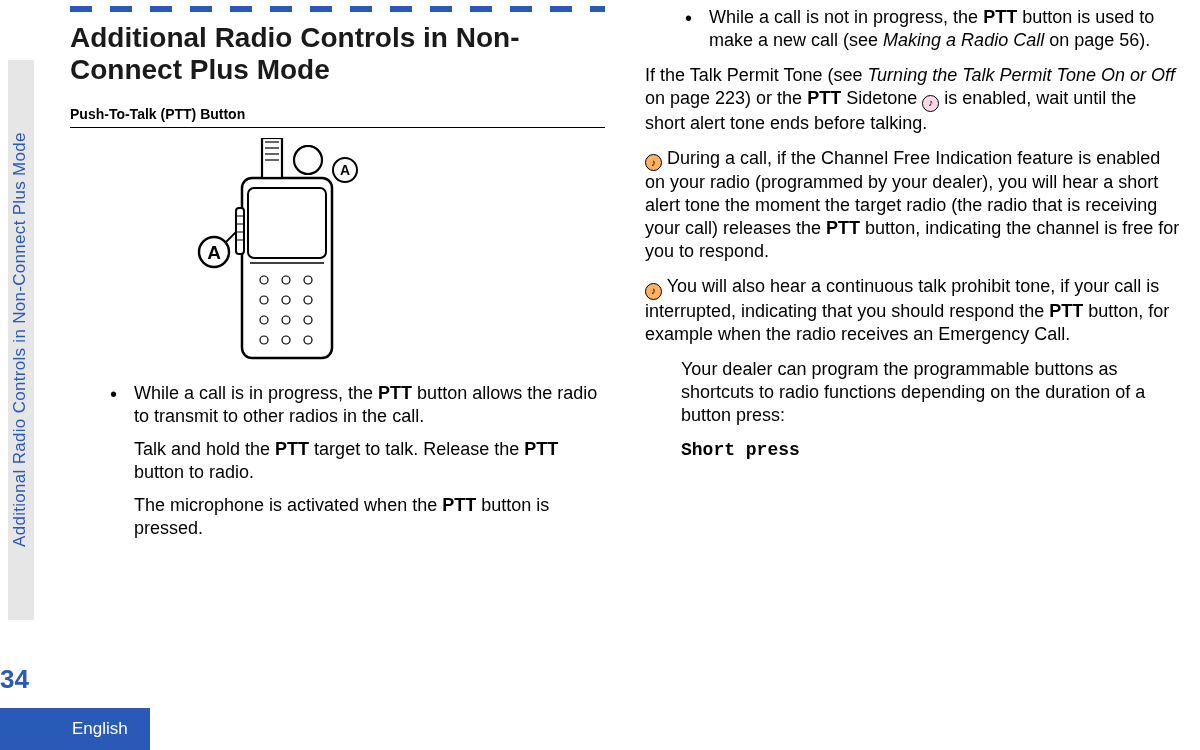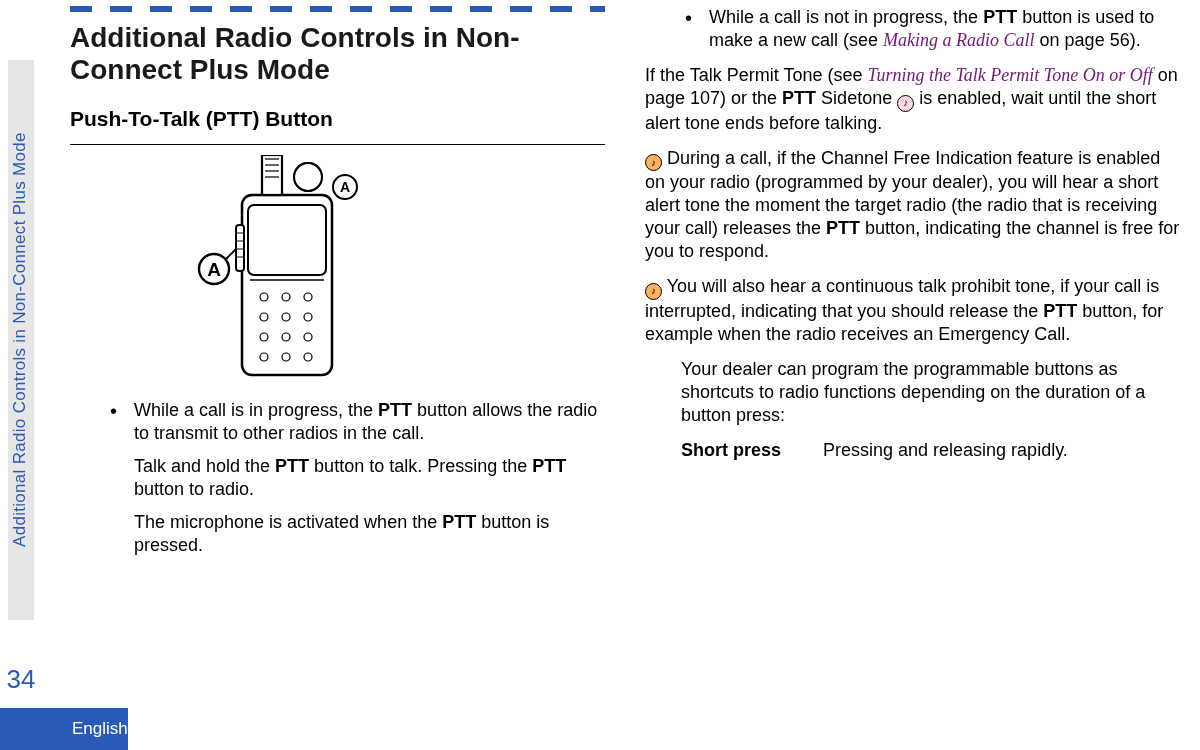--- a/index.html
+++ b/index.html
@@ -20,30 +20,29 @@
     transform: rotate(180deg);
     font-size: 17px;
     text-align: center;
     padding: 8px 2px;
     letter-spacing: .3px;
   }
   .page-number {
     position: absolute;
     left: 0; bottom: 55px;
     width: 42px;
-    text-align: center;
     font-size: 26px;
-    font-weight: normal;
+    font-weight: bold;
     color: #2a5ab8;
   }
   .lang-tab {
     position: absolute;
     left: 0; bottom: 0;
     height: 42px;
-    width: 128px;
+    width: 150px;
     background: #2a5ab8;
     color: #fff;
     font-size: 17px;
     display: flex;
     align-items: center;
     padding-left: 72px;
   }
 
   .page {
     position: absolute;
@@ -64,24 +63,24 @@
   }
 
   h1.section-title {
     font-size: 28px;
     font-weight: bold;
     color: #1a1a1a;
     margin-bottom: 16px;
     line-height: 1.15;
   }
   h2.subsection-title {
-    font-size: 21px;
+    font-size: 14px;
     font-weight: bold;
     border-bottom: 1.5px solid #000;
-    padding-bottom: 11px;
+    padding-bottom: 3px;
     margin-top: 20px;
     margin-bottom: 10px;
   }
 
   .indent { margin-left: 36px; }
   p { margin-bottom: 12px; }
 
   .circ-a {
     display: inline-flex;
     width: 18px; height: 18px;
@@ -95,35 +94,35 @@
 
   .figure { margin: 8px 0 14px 120px; }
   .figure svg { width: 180px; height: 230px; display:block; }
 
   ul.b { list-style: none; margin-left: 36px; }
   ul.b > li { position: relative; padding-left: 28px; margin-bottom: 12px; }
   ul.b > li::before { content: "•"; position: absolute; left: 4px; top: 0; font-size: 20px; }
   ul.b p { margin-top: 10px; margin-bottom: 10px; }
 
   b { font-weight: bold; }
-  .link { color: #701a75; font-style: italic; cursor: pointer; font-family: Liberation Serif, serif; }
+  .link { color: #000000; font-style: italic; cursor: pointer; }
 
   .icon-circ {
     display: inline-flex;
     width: 17px; height: 17px;
     border: 1.4px solid #000;
     border-radius: 50%;
     align-items: center; justify-content: center;
     font-size: 10px; line-height:1;
     vertical-align: -2px;
   }
   .icon-pink { background: #ffd8e8; }
   .icon-orange { background: #ffb060; }
 
-  .def-row { margin-left: 36px; margin-top: 6px; display: flex; gap: 22px; }
+  .def-row { margin-left: 36px; margin-top: 6px; display: flex; gap: 28px; font-family: Liberation Mono, monospace; }
   .def-term { font-weight: bold; min-width: 120px; }
 
   .colbreak { break-before: column; }
 </style>
 </head>
 <body>
 
 <div class="sidebar">
   <div class="sidetab">Additional Radio Controls in Non-Connect Plus Mode</div>
   <div class="page-number">34</div>
@@ -174,44 +173,43 @@
         <circle cx="74" cy="202" r="4" fill="none"></circle>
           <circle cx="96" cy="202" r="4" fill="none"></circle>
           <circle cx="118" cy="202" r="4" fill="none"></circle>
       </g>
     </svg>
   </div>
 
   <ul class="b">
     <li>
       <span>While a call is in progress, the </span><b>PTT</b><span> button allows the radio to transmit to other radios in the call.</span>
-      <p><span>Talk and hold the </span><b>PTT</b><span> button to talk. Pressing the </span><b>PTT</b><span> button to radio.</span></p>
+      <p><span>Talk and hold the </span><b>PTT</b><span> target to talk. Release the </span><b>PTT</b><span> button to radio.</span></p>
       <p><span>The microphone is activated when the </span><b>PTT</b><span> button is pressed.</span></p>
     </li>
   </ul>
 
   <ul class="b colbreak">
     <li>
       <span>While a call is not in progress, the </span><b>PTT</b><span> button is used to make a new call (see </span><span class="link">Making a Radio Call</span><span> on page 56).</span>
     </li>
   </ul>
 
   <p>
-    <span>If the Talk Permit Tone (see </span><span class="link">Turning the Talk Permit Tone On or Off</span><span> on page 107) or the </span><b>PTT</b><span> Sidetone </span><span class="icon-circ icon-pink">♪</span><span> is enabled, wait until the short alert tone ends before talking.</span>
+    <span>If the Talk Permit Tone (see </span><span class="link">Turning the Talk Permit Tone On or Off</span><span> on page 223) or the </span><b>PTT</b><span> Sidetone </span><span class="icon-circ icon-pink">♪</span><span> is enabled, wait until the short alert tone ends before talking.</span>
   </p>
 
   <p>
     <span class="icon-circ icon-orange">♪</span><span> During a call, if the Channel Free Indication feature is enabled on your radio (programmed by your dealer), you will hear a short alert tone the moment the target radio (the radio that is receiving your call) releases the </span><b>PTT</b><span> button, indicating the channel is free for you to respond.</span>
   </p>
 
   <p>
-    <span class="icon-circ icon-orange">♪</span><span> You will also hear a continuous talk prohibit tone, if your call is interrupted, indicating that you should release the </span><b>PTT</b><span> button, for example when the radio receives an Emergency Call.</span>
+    <span class="icon-circ icon-orange">♪</span><span> You will also hear a continuous talk prohibit tone, if your call is interrupted, indicating that you should respond the </span><b>PTT</b><span> button, for example when the radio receives an Emergency Call.</span>
   </p>
 
 
   <p class="indent">Your dealer can program the programmable buttons as shortcuts to radio functions depending on the duration of a button press:</p>
 
   <div class="def-row">
     <div class="def-term">Short press</div>
-    <div>Pressing and releasing rapidly.</div>
   </div>
 
 </div>
 
 </body></html>

